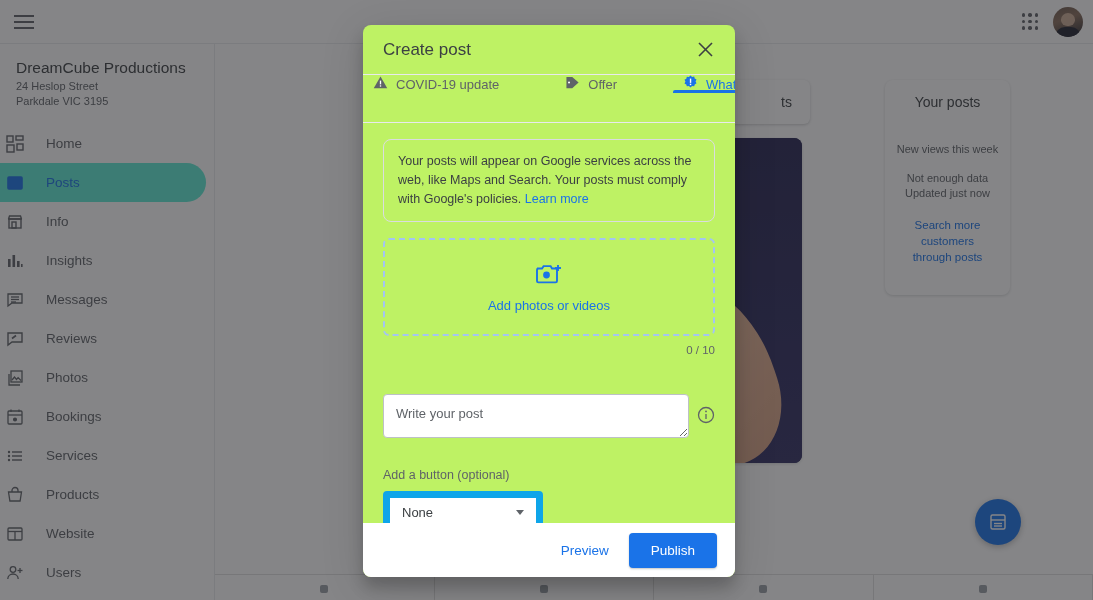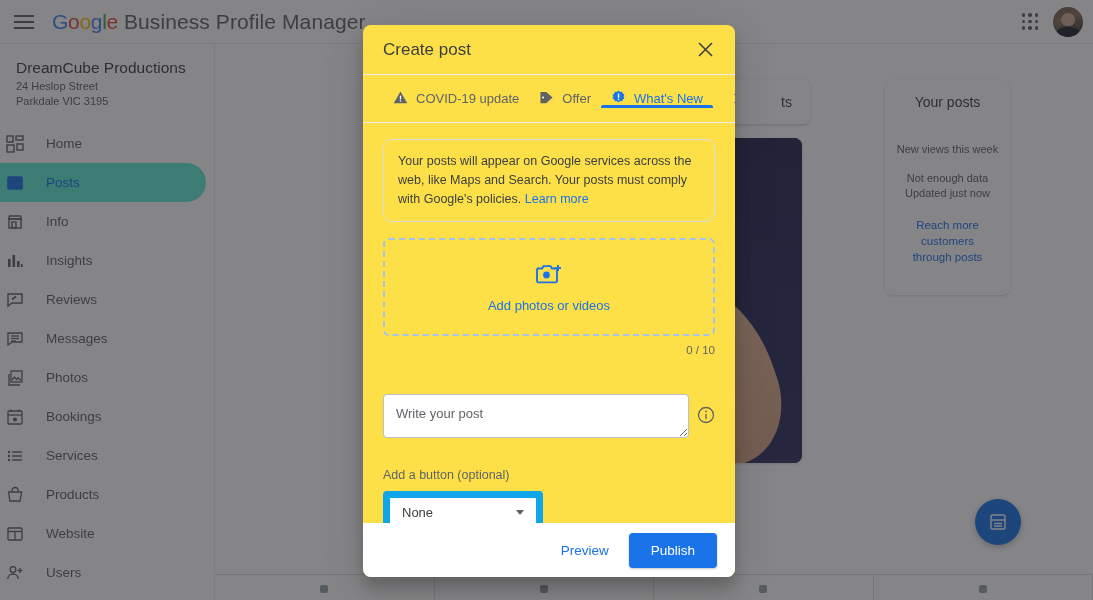--- a/index.html
+++ b/index.html
@@ -100,33 +100,33 @@
   .bcard { flex: 1; border-top: 1px solid #e0e0e0; border-right: 1px solid #e0e0e0; position: relative; }
   .bcard i { position: absolute; left: 50%; top: 10px; width: 8px; height: 8px; transform: translateX(-50%);
     background: #9aa0a6; border-radius: 2px; }
 
   
   .scrim { position: absolute; inset: 0; background: rgba(32,33,36,.55); z-index: 5; }
 
   
   .dialog {
     position: absolute; left: 363px; top: 25px; width: 372px; height: 552px;
-    background: #fde047; border-radius: 8px; box-shadow: 0 11px 15px rgba(0,0,0,.2), 0 9px 46px rgba(0,0,0,.12);
+    background: #bef264; border-radius: 8px; box-shadow: 0 11px 15px rgba(0,0,0,.2), 0 9px 46px rgba(0,0,0,.12);
     z-index: 10; display: flex; flex-direction: column; overflow: hidden;
   }
   .dlg-head {
     height: 50px; display: flex; align-items: center; padding: 0 16px 0 20px;
     border-bottom: 1px solid #e8eaed; flex: none;
   }
   .dlg-title { font-size: 17px; color: #3c4043; }
   .dlg-close { margin-left: auto; width: 28px; height: 28px; display: flex; align-items: center;
     justify-content: center; cursor: pointer; border-radius: 50%; }
 
-  .tabs { height: 48px; display: flex; align-items: center; padding-left: 20px; flex: none;
-    border-bottom: 1px solid #e8eaed; position: relative; }
+  .tabs { height: 48px; display: flex; align-items: flex-start; flex: none;
+    border-bottom: 1px solid #e8eaed; position: relative; gap: 46px; }
   .tab { display: flex; align-items: center; gap: 8px; padding: 0 10px; cursor: pointer;
     font-size: 13px; color: #5f6368; white-space: nowrap; position: relative; }
   .tab.active { color: #1a73e8; }
   .tab.active::after { content: ""; position: absolute; left: 0; right: 0; bottom: 0; height: 3px;
     background: #1a73e8; border-radius: 2px 2px 0 0; }
   .tab-sep { width: 1px; background: #dadce0; margin: 14px 4px; }
   .tab-next { display: flex; align-items: center; padding: 0 10px; cursor: pointer; }
 
   .dlg-body { flex: 1; overflow-y: auto; padding: 16px 20px 0; position: relative; }
   .dlg-body::-webkit-scrollbar { width: 10px; }
@@ -176,23 +176,20 @@
 <body>
 
 <div class="app">
 
   <div class="topbar">
     <div class="hamburger">
       <span></span>
         <span></span>
         <span></span>
     </div>
-    <div class="brand">
-      <span class="g-logo"><i class="g-b">G</i><i class="g-r">o</i><i class="g-y">o</i><i class="g-b">g</i><i class="g-g">l</i><i class="g-r">e</i></span><span class="brand-rest"> Business Profile Manager</span>
-    </div>
     <div class="topright">
       <div class="apps-grid">
         <i></i>
           <i></i>
           <i></i>
           <i></i>
           <i></i>
           <i></i>
           <i></i>
           <i></i>
@@ -248,38 +245,38 @@
               <rect x="6.5" y="3" width="2.6" height="12"></rect>
               <rect x="11" y="9" width="2.6" height="6"></rect>
               <rect x="15" y="12" width="1.6" height="3"></rect>
             </svg>
           </span>
         <span>Insights</span>
       </div>
 
       <div class="nav-item">
         <span class="nav-ico">
-            <svg width="18" height="18" viewBox="0 0 18 18" fill="none" stroke="#5f6368" stroke-width="1.4">
-              <path d="M2 3h14v9H6l-4 3z"></path>
-              <path d="M6 8.5l4-3" stroke-width="1.6"></path>
-            </svg>
-          </span>
-        <span>Reviews</span>
-      </div>
-
-      <div class="nav-item">
-        <span class="nav-ico">
             <svg width="18" height="18" viewBox="0 0 18 18" fill="none" stroke="#5f6368" stroke-width="1.3">
               <path d="M2 3h14v9H6l-4 3z"></path>
               <line x1="5" y1="6" x2="13" y2="6"></line>
               <line x1="5" y1="8.5" x2="13" y2="8.5"></line>
               <line x1="5" y1="11" x2="10" y2="11"></line>
             </svg>
           </span>
         <span>Messages</span>
+      </div>
+
+      <div class="nav-item">
+        <span class="nav-ico">
+            <svg width="18" height="18" viewBox="0 0 18 18" fill="none" stroke="#5f6368" stroke-width="1.4">
+              <path d="M2 3h14v9H6l-4 3z"></path>
+              <path d="M6 8.5l4-3" stroke-width="1.6"></path>
+            </svg>
+          </span>
+        <span>Reviews</span>
       </div>
 
       <div class="nav-item">
         <span class="nav-ico">
             <svg width="18" height="18" viewBox="0 0 18 18" fill="none" stroke="#5f6368" stroke-width="1.3">
               <rect x="5" y="2" width="11" height="11"></rect>
               <path d="M3 5v11h11"></path>
               <path d="M6 11l2.5-3 2 2.4 1.6-1.8L15 11.5"></path>
             </svg>
           </span>
@@ -366,21 +363,21 @@
       </div>
     </div>
 
     <div class="posts-panel">
       <div class="pp-title">Your posts</div>
       <div class="pp-sub">New views this week</div>
       <div class="pp-gap"></div>
       <div class="pp-sub">Not enough data</div>
       <div class="pp-sub">Updated just now</div>
       <div class="pp-link">
-        <div>Reach more</div>
+        <div>Search more</div>
         <div>customers</div>
         <div>through posts</div>
       </div>
     </div>
 
     <div class="fab">
       <svg width="20" height="20" viewBox="0 0 20 20" fill="none" stroke="#fff" stroke-width="1.4">
         <rect x="3" y="3" width="14" height="14" rx="1.5"></rect>
         <line x1="3" y1="8" x2="17" y2="8"></line>
         <line x1="6" y1="11.5" x2="14" y2="11.5"></line>

